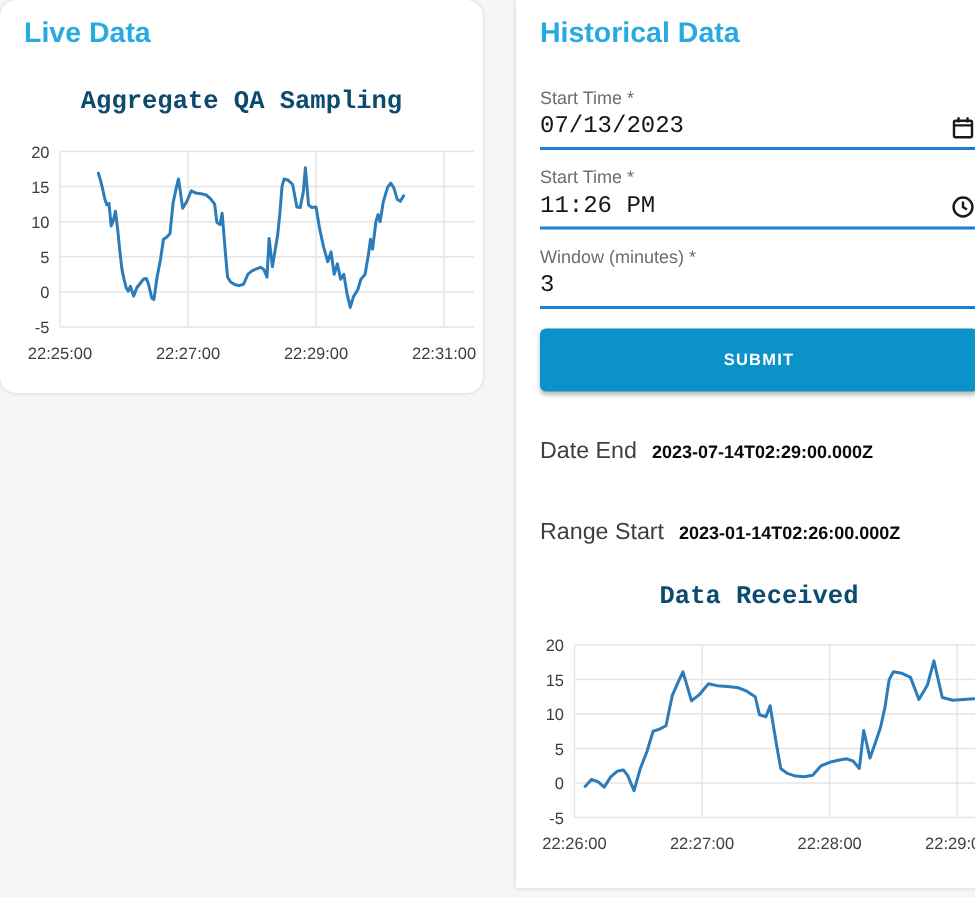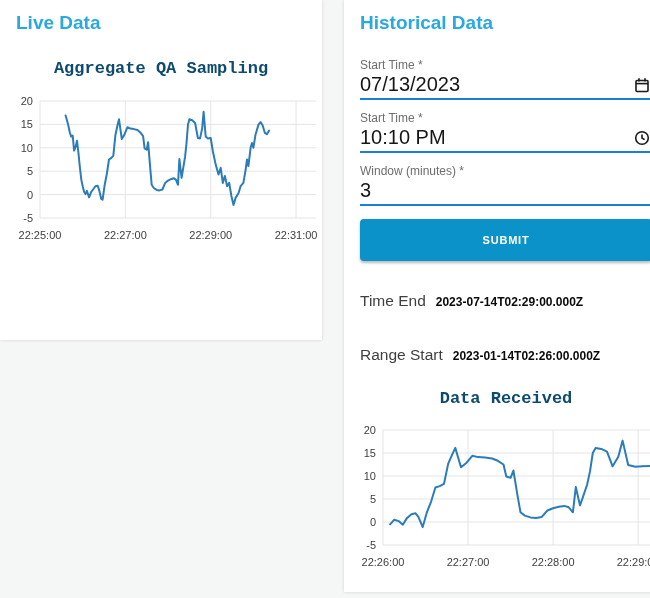--- a/index.html
+++ b/index.html
@@ -8,21 +8,21 @@
     background:var(--page-bg,#f5f6f6);
     font-family:"Liberation Sans",sans-serif;
     overflow:hidden;
   }
   .stage{position:relative;width:650px;height:598px;}
   .card{
     position:absolute;top:0;background:var(--card-bg,#fff);
     box-shadow:0 0 3px rgba(0,0,0,.15);
     box-sizing:border-box;
   }
-  .card-live{left:0;width:322px;height:340px;padding:12px 0 0 0;}
+  .card-live{left:0;width:322px;height:262px;padding:12px 0 0 0;border-radius:11px;}
   .card-hist{left:344px;width:324px;height:592px;padding:12px 16px 0 16px;}
   h2.panel-title{
     margin:0;font-size:19px;line-height:22px;font-weight:700;
     color:var(--header-blue,#29a9e1);
   }
   .card-live h2.panel-title{padding:0 16px;}
   .chart-title{
     margin-top:24px;font-size:17px;line-height:21px;font-weight:700;
     color:#0c4a6e;text-align:center;font-family:Liberation Mono, monospace;
   }
@@ -32,21 +32,21 @@
   .field{margin-top:24px;}
   .field + .field{margin-top:11px;}
   .field-label{
     display:block;font-size:12px;line-height:14px;color:var(--label-gray,#6e6e6e);
   }
   .field-input{
     display:flex;align-items:center;justify-content:space-between;
     border-bottom:2px solid var(--underline-blue,#1b7fd9);
     padding:1px 2px 2px 0;cursor:text;
   }
-  .field-value{font-size:20px;line-height:23px;color:var(--value-color,#161616);}
+  .field-value{font-size:16px;line-height:23px;color:var(--value-color,#161616);font-family:Liberation Mono, monospace;}
   .field-icon{width:16px;height:16px;flex:0 0 auto;cursor:pointer;}
   
   .submit-btn{
     display:block;width:100%;height:42px;margin-top:13px;
     background:var(--button-blue,#0b93c9);color:var(--button-text,#fff);
     border:none;border-radius:4px;
     font-family:"Liberation Sans",sans-serif;font-size:11px;font-weight:700;letter-spacing:.8px;
     box-shadow:0 2px 3px rgba(0,0,0,.28);cursor:pointer;
   }
   
@@ -102,39 +102,39 @@
           <line class="icon-stroke" x1="5" y1="1.2" x2="5" y2="4.6"></line>
           <line class="icon-stroke" x1="11" y1="1.2" x2="11" y2="4.6"></line>
           <line class="icon-stroke" x1="2" y1="6.6" x2="14" y2="6.6"></line>
         </svg>
       </div>
     </div>
 
     <div class="field">
       <label class="field-label">Start Time *</label>
       <div class="field-input">
-        <span class="field-value">10:10 PM</span>
+        <span class="field-value">11:26 PM</span>
         <svg class="field-icon" viewBox="0 0 16 16">
           <circle class="icon-stroke" cx="8" cy="8" r="6.3" stroke-width="1.5"></circle>
           <path class="icon-stroke" d="M8 4.4 V8 L10.6 9.6" stroke-width="1.5"></path>
         </svg>
       </div>
     </div>
 
     <div class="field">
       <label class="field-label">Window (minutes) *</label>
       <div class="field-input">
         <span class="field-value">3</span>
       </div>
     </div>
 
     <button class="submit-btn">SUBMIT</button>
 
     <div class="range-row">
-      <span class="range-label">Time End</span>
+      <span class="range-label">Date End</span>
       <span class="range-value">2023-07-14T02:29:00.000Z</span>
     </div>
 
     <div class="range-row second">
       <span class="range-label">Range Start</span>
       <span class="range-value">2023-01-14T02:26:00.000Z</span>
     </div>
 
     <div class="chart-title hist-chart-title">Data Received</div>
     <svg class="chart" width="308" height="155" viewBox="0 0 308 155">

